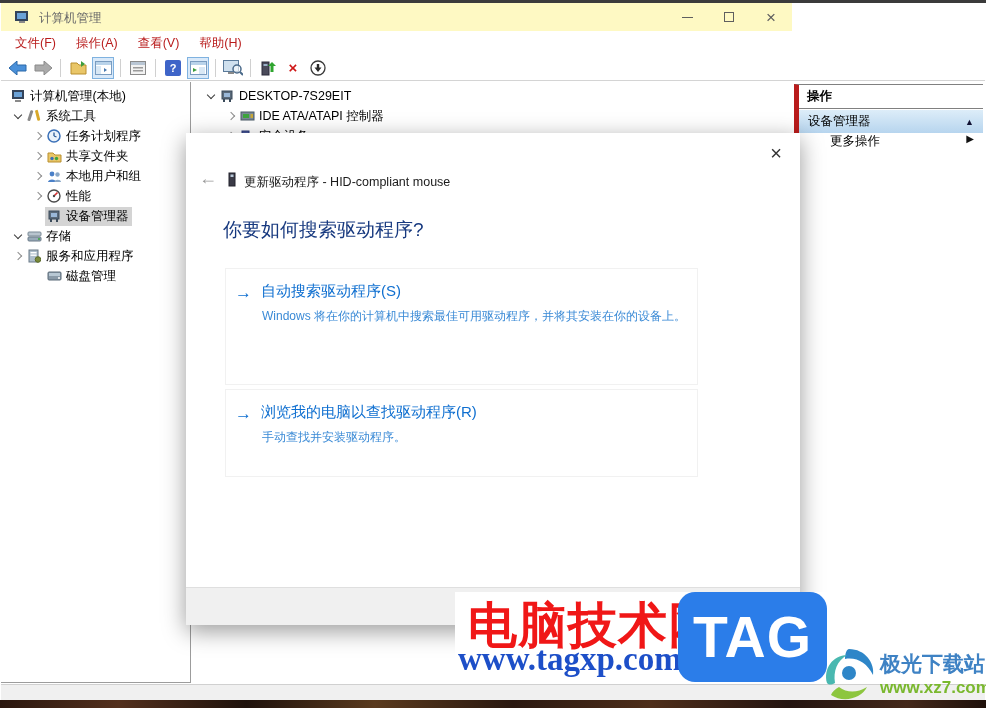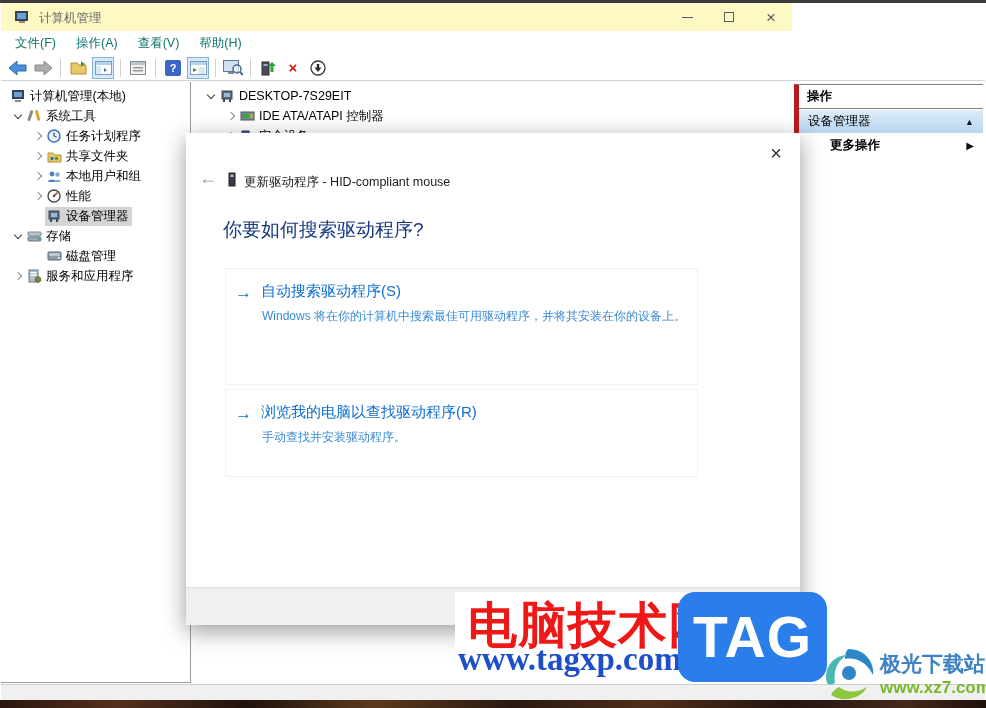--- a/index.html
+++ b/index.html
@@ -13,21 +13,21 @@
   .titlebar { position:absolute; left:1px; top:3px; width:791px; height:28px; background:#fef9c3; }
   .app-icon { position:absolute; left:13px; top:6px; }
   .title-text { position:absolute; left:38px; top:7px; font-size:12.5px; color:#6b6b6b; }
   .win-btn { position:absolute; top:0; width:42px; height:28px; display:flex; align-items:center; justify-content:center; }
   .btn-min { right:84px; } .btn-max { right:42px; } .btn-close { right:0; }
   .glyph-min { width:11px; height:1px; background:#5f5f5f; display:block; }
   .glyph-max { width:10px; height:10px; border:1px solid #5f5f5f; display:block; }
   .glyph-close { font-size:17px; color:#5f5f5f; line-height:1; }
 
   .menubar { position:absolute; left:1px; top:31px; width:984px; height:24px; background:#fff; display:flex; align-items:center; padding-left:4px; }
-  .menu-item { font-size:12.5px; color:#0f766e; padding:3px 10px; }
+  .menu-item { font-size:12.5px; color:#b91c1c; padding:3px 10px; }
 
   .toolbar { position:absolute; left:1px; top:55px; width:984px; height:26px; background:#fff;
              border-bottom:1px solid #d4d4d4; display:flex; align-items:center; padding-left:6px; gap:3px; }
   .tb-btn { width:22px; height:22px; display:flex; align-items:center; justify-content:center; border:1px solid transparent; }
   .tb-btn.toggled { background:#d9e9f9; border:1px solid #7fb2e0; }
   .tb-sep { width:1px; height:18px; background:#d0d0d0; margin:0 3px; }
   .tb-help { width:16px; height:16px; background:#3e64c8; color:#fff; font-size:11px; font-weight:bold;
              display:flex; align-items:center; justify-content:center; border-radius:2px; }
   .tb-x { color:#cf1717; font-size:15px; font-weight:bold; line-height:1; }
 
@@ -47,22 +47,22 @@
   .sel-wrap { display:flex; align-items:center; background:#d4d4d4; }
   .ind-0 { padding-left:8px; } .ind-1 { padding-left:10px; } .ind-2 { padding-left:30px; }
   .c-ind-0 { padding-left:8px; } .c-ind-1 { padding-left:28px; }
 
   
   .actions-header { height:24px; line-height:23px; padding-left:8px; font-size:12.5px; font-weight:bold;
                     color:#000; border-bottom:1px solid #808080; background:#fff; }
   .section-row { height:23px; margin-top:1px; background:linear-gradient(#ddedf9,#b7d5ee);
                  display:flex; align-items:center; justify-content:space-between; padding:0 9px; font-size:12.5px; }
   .section-glyph { font-size:9px; color:#111133; }
-  .more-row { height:25px; display:flex; align-items:center; justify-content:space-between;
-              padding-left:31px; padding-right:9px; font-size:12.5px;font-weight:bold; }
+  .more-row { height:25px; display:flex; align-items:flex-start; justify-content:space-between;
+              padding-left:31px; padding-right:9px; font-size:12.5px; }
   .more-glyph { font-size:10px; color:#111; }
 
   
   .dialog { position:absolute; left:186px; top:133px; width:614px; height:492px; background:#fff;
             box-shadow:0 6px 22px rgba(0,0,0,0.4); z-index:10; }
   .dlg-close { position:absolute; right:14px; top:6px; font-size:20px; color:#333; line-height:1; padding:4px; }
   .dlg-back { position:absolute; left:13px; top:36px; font-size:18px; color:#9a9a9a; line-height:1; }
   .dlg-devicon { position:absolute; left:40px; top:38px; }
   .dlg-title { position:absolute; left:58px; top:41px; font-size:12.5px; color:#1a1a1a; }
   .dlg-heading { position:absolute; left:37px; top:84px; font-size:19px; color:#17397f; }
@@ -296,44 +296,44 @@
         </span>
       <span class="ticon">
           <svg width="15" height="13">
             <rect x="1" y="2" width="13" height="4" rx="1" fill="#b8c4ce" stroke="#7a8a96"></rect>
             <rect x="1" y="7" width="13" height="4" rx="1" fill="#98aab8" stroke="#6a7a88"></rect>
             <circle cx="12" cy="9" r="1" fill="#3da53d"></circle>
           </svg>
         </span>
       <span class="tlabel">存储</span>
     </div>
-    <div class="tree-row ind-2">
-      <span class="chev-slot"></span>
-      <span class="ticon">
-          <svg width="15" height="12">
-            <rect x="1" y="2" width="13" height="8" rx="1" fill="#8a9aa8" stroke="#5a6a78"></rect>
-            <rect x="2" y="3" width="11" height="3" fill="#b8c8d4"></rect>
-            <circle cx="12" cy="8" r="1" fill="#fff"></circle>
-          </svg>
-        </span>
-      <span class="tlabel">磁盘管理</span>
-    </div>
     <div class="tree-row ind-1">
       <span class="chev-slot">
           <span class="chev-r"></span>
         </span>
       <span class="ticon">
           <svg width="13" height="14">
             <rect x="1" y="1" width="9" height="12" fill="#aebecb" stroke="#6a7a88"></rect>
             <rect x="2.5" y="3" width="6" height="1.4" fill="#fff"></rect>
             <rect x="2.5" y="5.5" width="6" height="1.4" fill="#fff"></rect>
             <circle cx="10" cy="10.5" r="2.8" fill="#7a8a3a" stroke="#5a6a2a"></circle>
           </svg>
         </span>
       <span class="tlabel">服务和应用程序</span>
+    </div>
+    <div class="tree-row ind-2">
+      <span class="chev-slot"></span>
+      <span class="ticon">
+          <svg width="15" height="12">
+            <rect x="1" y="2" width="13" height="8" rx="1" fill="#8a9aa8" stroke="#5a6a78"></rect>
+            <rect x="2" y="3" width="11" height="3" fill="#b8c8d4"></rect>
+            <circle cx="12" cy="8" r="1" fill="#fff"></circle>
+          </svg>
+        </span>
+      <span class="tlabel">磁盘管理</span>
     </div>
   </div>
 
   <div class="center-pane">
     <div class="tree-row c-ind-0">
       <span class="chev-slot">
           <span class="chev-d"></span>
         </span>
       <span class="ticon">
           <svg width="14" height="14">

